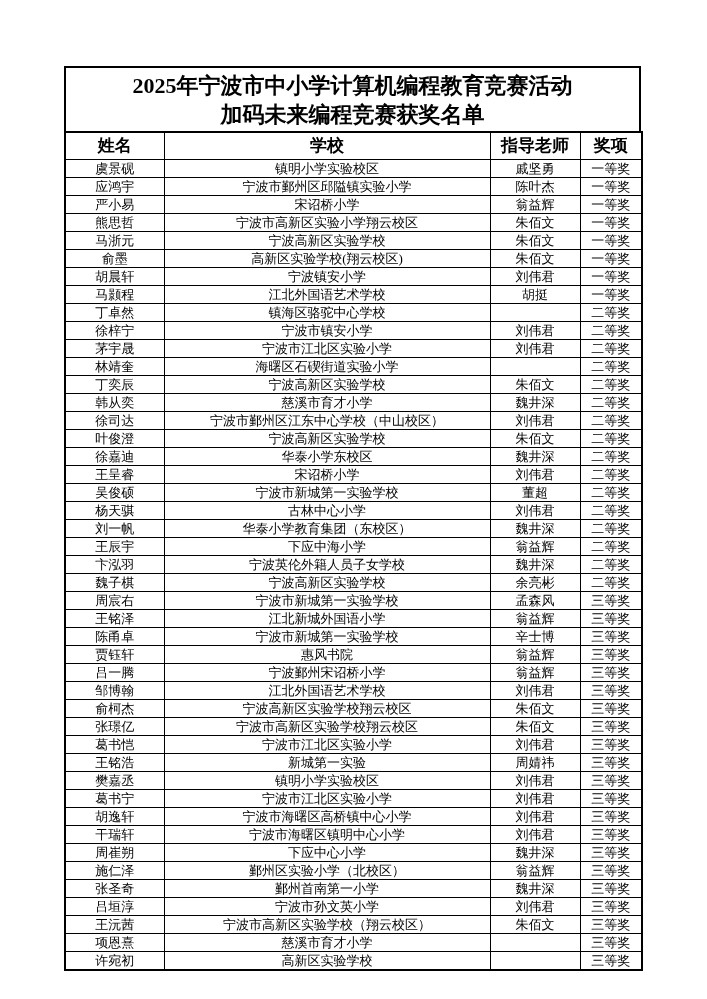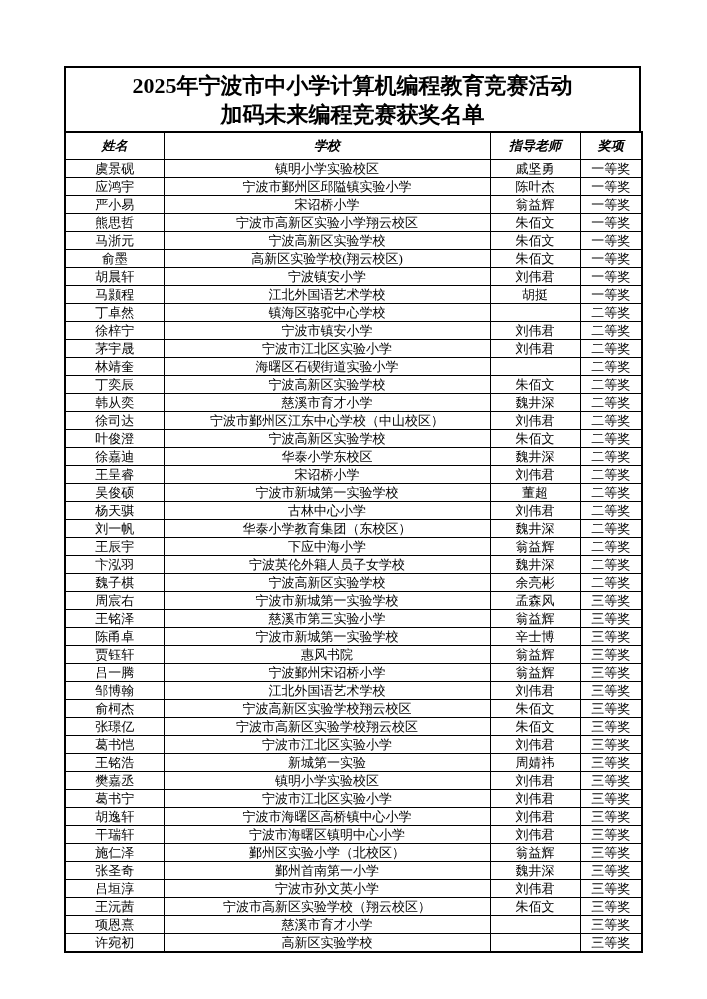--- a/index.html
+++ b/index.html
@@ -46,25 +46,24 @@
   .award-table th, .award-table td {
     box-sizing: border-box;
     border: 1px solid #000;
     text-align: center;
     vertical-align: middle;
     padding: 0;
     overflow: hidden;
     white-space: nowrap;
   }
   .award-table th {
-    font-size: 13px;
+    font-size: 17px;
     font-weight: bold;
     height: 26px;
     line-height: 26px;
-    font-style: italic;
   }
   .award-table td {
     font-size: 13px;
     height: 17px;
     line-height: 17px;
     font-weight: normal;
   }
 </style>
 </head>
 <body>
@@ -263,21 +262,21 @@
 
   <tr>
     <td>周宸右</td>
     <td>宁波市新城第一实验学校</td>
     <td>孟森风</td>
     <td>三等奖</td>
   </tr>
 
   <tr>
     <td>王铭泽</td>
-    <td>慈溪市第三实验小学</td>
+    <td>江北新城外国语小学</td>
     <td>翁益辉</td>
     <td>三等奖</td>
   </tr>
 
   <tr>
     <td>陈甬卓</td>
     <td>宁波市新城第一实验学校</td>
     <td>辛士博</td>
     <td>三等奖</td>
   </tr>
@@ -353,20 +352,26 @@
     <td>三等奖</td>
   </tr>
 
   <tr>
     <td>干瑞轩</td>
     <td>宁波市海曙区镇明中心小学</td>
     <td>刘伟君</td>
     <td>三等奖</td>
   </tr>
 
+  <tr>
+    <td>周崔朔</td>
+    <td>下应中心小学</td>
+    <td>魏井深</td>
+    <td>三等奖</td>
+  </tr>
 
   <tr>
     <td>施仁泽</td>
     <td>鄞州区实验小学（北校区）</td>
     <td>翁益辉</td>
     <td>三等奖</td>
   </tr>
 
   <tr>
     <td>张圣奇</td>

